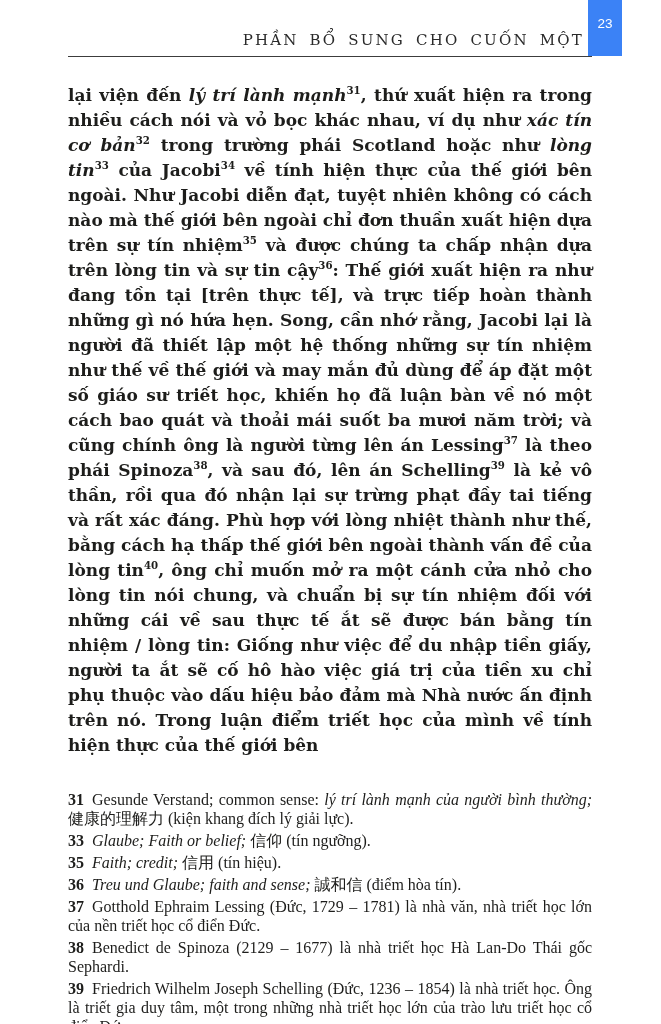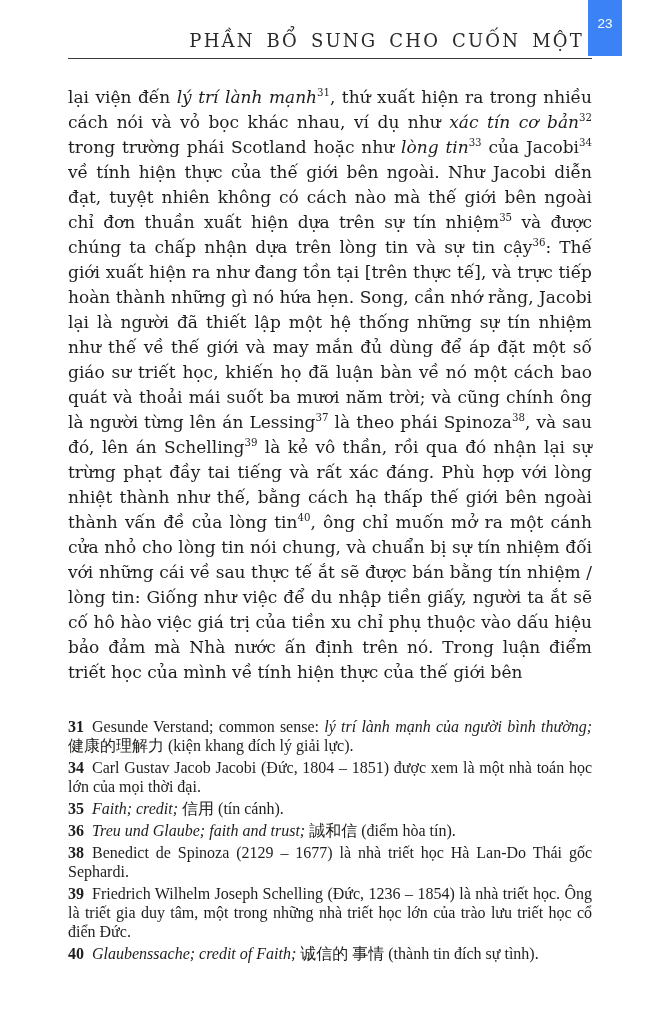--- a/index.html
+++ b/index.html
@@ -19,21 +19,21 @@
     overflow: hidden;
   }
   .page-header {
     position: relative;
     padding-top: 30px;
     padding-bottom: 7px;
     border-bottom: 1.5px solid #3c3c3c;
     text-align: right;
   }
   .running-head {
-    font-size: 18px;
+    font-size: 15px;
     letter-spacing: 2.2px;
     word-spacing: 4px;
     color: #2a2a2a;
     padding-right: 8px;
     white-space: nowrap;
   }
   .page-number-badge {
     position: absolute;
     top: 0;
     right: -30px;
@@ -48,20 +48,21 @@
     box-sizing: border-box;
     font-family: "Liberation Sans", sans-serif;
     font-size: 13.5px;
     z-index: 2;
   }
   .body-text .paragraph {
     margin: 26px 0 0 0;
     font-size: 17px;
     line-height: 25px;
     text-align: justify;
+    font-weight: bold;
   }
   sup {
     font-size: 0.6em;
     line-height: 0;
     vertical-align: super;
   }
   .it { font-style: italic; }
   .footnotes {
     margin-top: 32px;
     font-family: Liberation Serif, serif;
@@ -89,21 +90,22 @@
       <span>23</span>
     </div>
   </header>
 
   <main class="body-text">
     <p class="paragraph" id="main-paragraph"><span>lại viện đến </span><span class="it">lý trí lành mạnh</span><sup>31</sup><span>, thứ xuất hiện ra trong nhiều cách nói và vỏ bọc khác nhau, ví dụ như </span><span class="it">xác tín cơ bản</span><sup>32</sup><span> trong trường phái Scotland hoặc như </span><span class="it">lòng tin</span><sup>33</sup><span> của Jacobi</span><sup>34</sup><span> về tính hiện thực của thế giới bên ngoài. Như Jacobi diễn đạt, tuyệt nhiên không có cách nào mà thế giới bên ngoài chỉ đơn thuần xuất hiện dựa trên sự tín nhiệm</span><sup>35</sup><span> và được chúng ta chấp nhận dựa trên lòng tin và sự tin cậy</span><sup>36</sup><span>: Thế giới xuất hiện ra như đang tồn tại [trên thực tế], và trực tiếp hoàn thành những gì nó hứa hẹn. Song, cần nhớ rằng, Jacobi lại là người đã thiết lập một hệ thống những sự tín nhiệm như thế về thế giới và may mắn đủ dùng để áp đặt một số giáo sư triết học, khiến họ đã luận bàn về nó một cách bao quát và thoải mái suốt ba mươi năm trời; và cũng chính ông là người từng lên án Lessing</span><sup>37</sup><span> là theo phái Spinoza</span><sup>38</sup><span>, và sau đó, lên án Schelling</span><sup>39</sup><span> là kẻ vô thần, rồi qua đó nhận lại sự trừng phạt đầy tai tiếng và rất xác đáng. Phù hợp với lòng nhiệt thành như thế, bằng cách hạ thấp thế giới bên ngoài thành vấn đề của lòng tin</span><sup>40</sup><span>, ông chỉ muốn mở ra một cánh cửa nhỏ cho lòng tin nói chung, và chuẩn bị sự tín nhiệm đối với những cái về sau thực tế ắt sẽ được bán bằng tín nhiệm / lòng tin: Giống như việc để du nhập tiền giấy, người ta ắt sẽ cố hô hào việc giá trị của tiền xu chỉ phụ thuộc vào dấu hiệu bảo đảm mà Nhà nước ấn định trên nó. Trong luận điểm triết học của mình về tính hiện thực của thế giới bên</span></p>
   </main>
 
   <section class="footnotes" id="footnotes">
       <p class="footnote"><span class="fn-num">31</span><span>Gesunde Verstand; common sense: </span><span class="it">lý trí lành mạnh của người bình thường;</span><span> 健康的理解力 (kiện khang đích lý giải lực).</span></p>
-      <p class="footnote"><span class="fn-num">34</span><span>Carl Gustav Jacob Jacobi (Đức, 1804 – 1851) được xem là một nhà toán học lớn của mọi thời đại.</span></p>
-      <p class="footnote"><span class="fn-num">35</span><span class="it">Faith; credit; </span><span>信用 (tín cánh).</span></p>
-      <p class="footnote"><span class="fn-num">36</span><span class="it">Treu und Glaube; faith and trust; </span><span>誠和信 (điểm hòa tín).</span></p>
+      <p class="footnote"><span class="fn-num">33</span><span class="it">Glaube; Faith or belief; </span><span>信仰 (tín ngưỡng).</span></p>
+      <p class="footnote"><span class="fn-num">35</span><span class="it">Faith; credit; </span><span>信用 (tín hiệu).</span></p>
+      <p class="footnote"><span class="fn-num">36</span><span class="it">Treu und Glaube; faith and sense; </span><span>誠和信 (điểm hòa tín).</span></p>
+      <p class="footnote"><span class="fn-num">37</span><span>Gotthold Ephraim Lessing (Đức, 1729 – 1781) là nhà văn, nhà triết học lớn của nền triết học cổ điển Đức.</span></p>
       <p class="footnote"><span class="fn-num">38</span><span>Benedict de Spinoza (2129 – 1677) là nhà triết học Hà Lan-Do Thái gốc Sephardi.</span></p>
       <p class="footnote"><span class="fn-num">39</span><span>Friedrich Wilhelm Joseph Schelling (Đức, 1236 – 1854) là nhà triết học. Ông là triết gia duy tâm, một trong những nhà triết học lớn của trào lưu triết học cổ điển Đức.</span></p>
       <p class="footnote"><span class="fn-num">40</span><span class="it">Glaubenssache; credit of Faith; </span><span>诚信的 事情 (thành tin đích sự tình).</span></p>
     </section>
 
 </div>
 
 </body></html>

